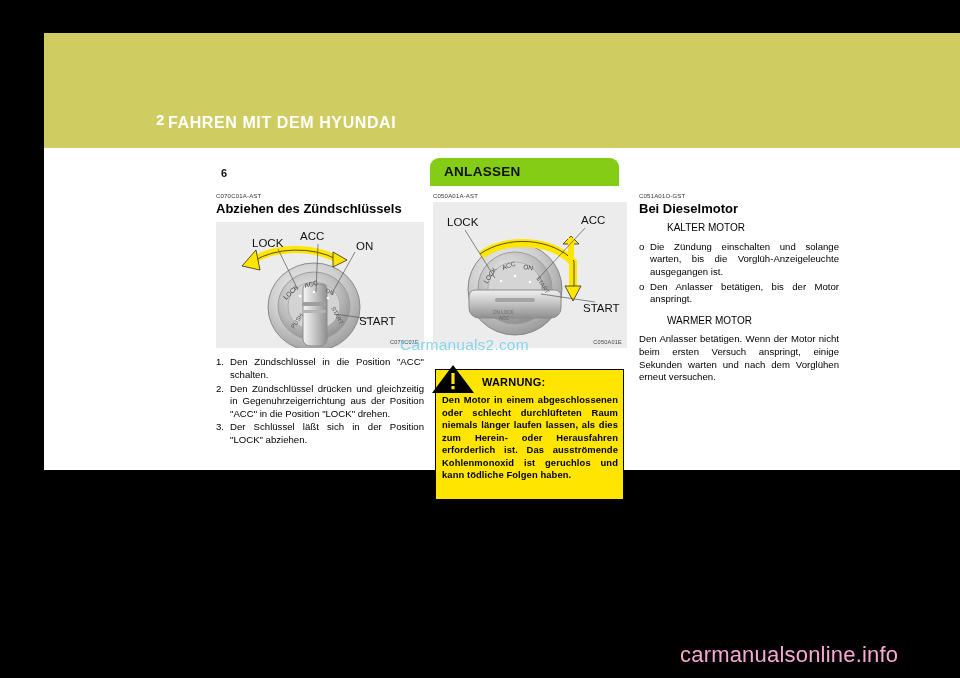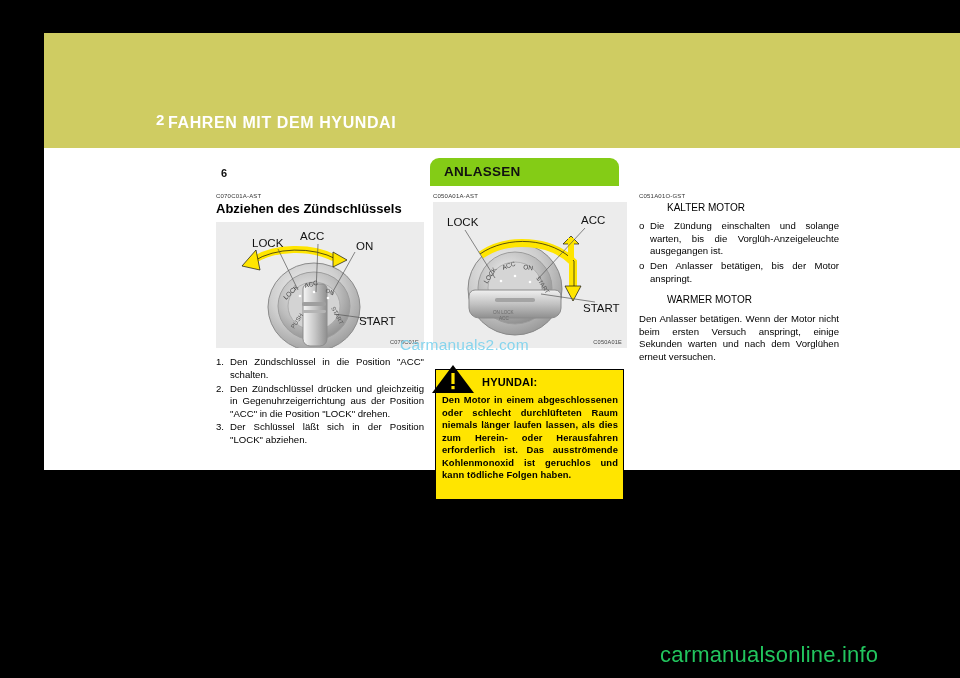--- a/index.html
+++ b/index.html
@@ -50,21 +50,21 @@
 
   
   .warnwrap{position:absolute;left:387px;top:331px;width:193px;height:136px;}
   .warnbox{position:absolute;left:4px;top:5px;width:189px;height:131px;background:#ffe500;border:1.6px solid #000;box-sizing:border-box;}
   .warnhead{position:absolute;left:46px;top:6px;font-size:11px;font-weight:bold;color:#000;letter-spacing:.2px;}
   .warntext{position:absolute;left:6px;top:24px;width:176px;font-size:9.4px;font-weight:bold;line-height:1.33;color:#000;text-align:justify;letter-spacing:.1px;}
   .tri{position:absolute;left:0px;top:0px;}
 
   
   .wm-blue{position:absolute;left:400px;top:336px;font-size:15.5px;color:#7fd3ee;opacity:.92;letter-spacing:.2px;font-weight:normal;pointer-events:none;}
-  .wm-foot{position:absolute;left:660px;top:642px;font-size:22px;color:#22c55e;letter-spacing:.2px;}
+  .wm-foot{position:absolute;left:680px;top:642px;font-size:22px;color:#f9a8d4;letter-spacing:.2px;}
 </style>
 </head>
 <body>
 
 <div class="stage">
 
   <div class="page">
 
     <div class="band"></div>
 
@@ -198,34 +198,35 @@
           <text x="14" y="24" font-family="Liberation Sans, sans-serif" font-size="11.5" fill="#111">LOCK</text>
           <text x="148" y="22" font-family="Liberation Sans, sans-serif" font-size="11.5" fill="#111">ACC</text>
           <text x="150" y="110" font-family="Liberation Sans, sans-serif" font-size="11.5" fill="#111">START</text>
         </svg>
         <span class="figcode">C050A01E</span>
       </div>
     </div>
 
     <div class="col col3">
       <div class="code">C051A01O-GST</div>
+      <h2 class="hd">Bei Dieselmotor</h2>
       <div class="sub" style="margin-top:2px;">KALTER MOTOR</div>
 
       <ul class="bul">
         <li><span class="bb">o</span><span>Die Zündung einschalten und solange warten, bis die Vorglüh-Anzeigeleuchte ausgegangen ist.</span></li>
         <li><span class="bb">o</span><span>Den Anlasser betätigen, bis der Motor anspringt.</span></li>
       </ul>
 
       <div class="sub">WARMER MOTOR</div>
       <p class="body">Den Anlasser betätigen. Wenn der Motor nicht beim ersten Versuch anspringt, einige Sekunden warten und nach dem Vorglühen erneut versuchen.</p>
     </div>
 
     <div class="warnwrap">
       <div class="warnbox">
-        <div class="warnhead">HYUNDAI:</div>
+        <div class="warnhead">WARNUNG:</div>
         <div class="warntext">Den Motor in einem abgeschlossenen oder schlecht durchlüfteten Raum niemals länger laufen lassen, als dies zum Herein- oder Herausfahren erforderlich ist. Das ausströmende Kohlenmonoxid ist geruchlos und kann tödliche Folgen haben.</div>
       </div>
       <svg class="tri" width="46" height="30" viewBox="0 0 46 30">
         <polygon points="22,1 43,29 1,29" fill="#000"></polygon>
         <rect x="20.4" y="9" width="3.2" height="11" fill="#ffe500"></rect>
         <rect x="20.4" y="22" width="3.2" height="3.2" fill="#ffe500"></rect>
       </svg>
     </div>
 
   </div>

